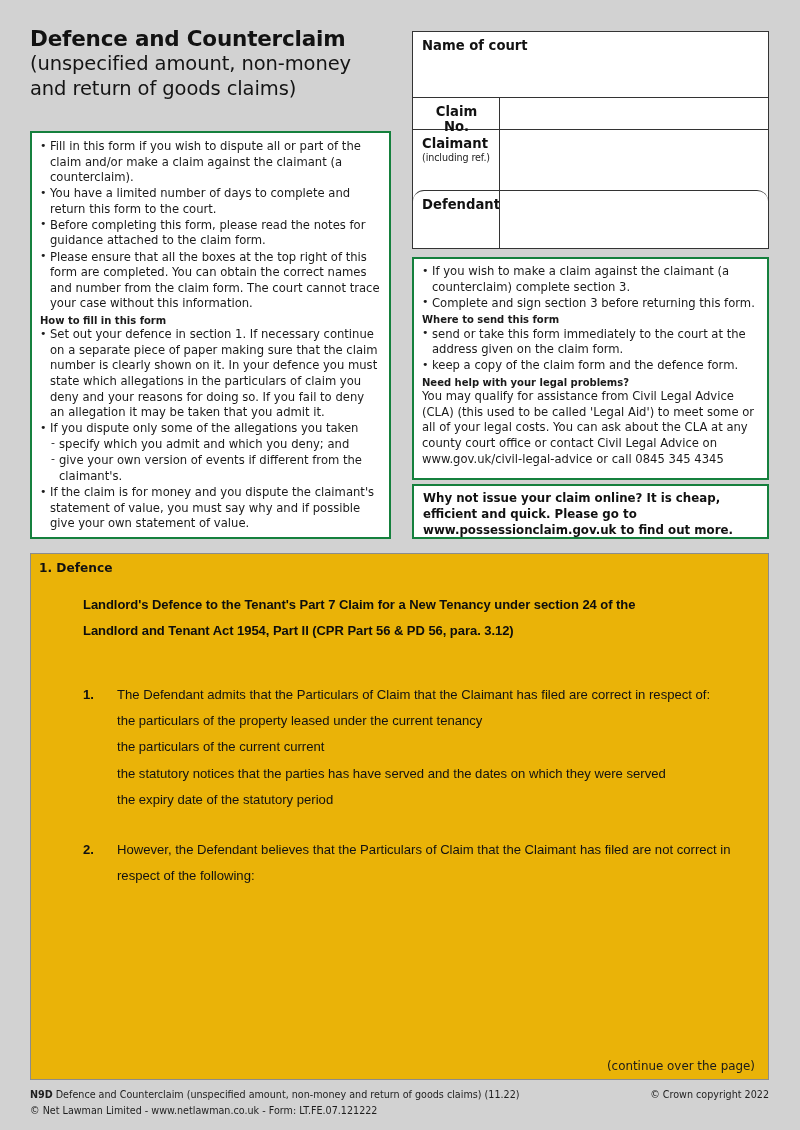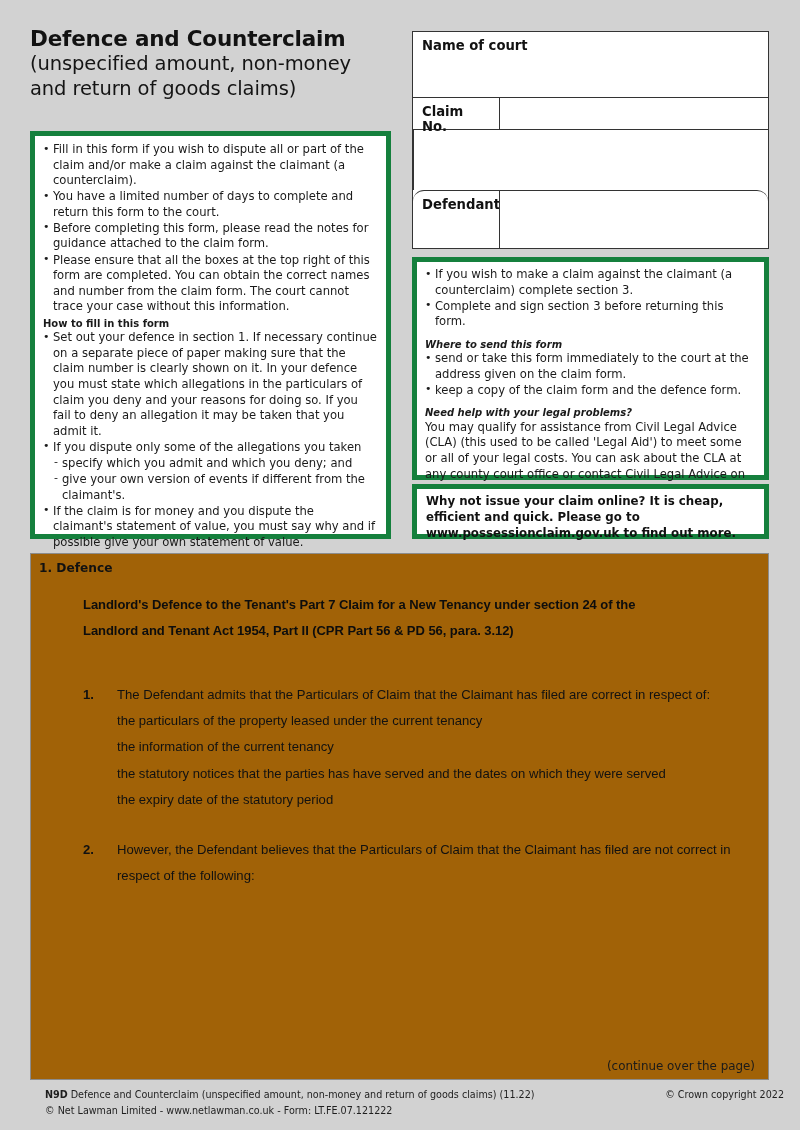--- a/index.html
+++ b/index.html
@@ -41,21 +41,21 @@
     font-size: 19.5px;
     font-weight: normal;
     line-height: 1.26;
     color: #141414;
     letter-spacing: -0.1px;
   }
 
   
   .panel {
     background: #ffffff;
-    border: 5px solid #15803d;
+    border: 2px solid #15803d;
     box-sizing: border-box;
   }
 
   
   .left-notes {
     position: absolute;
     left: 30px;
     top: 131px;
     width: 361px;
     height: 408px;
@@ -138,20 +138,21 @@
     width: 100%;
   }
   .ct-row.split .ct-label {
     width: 86px;
   }
   .ct-row.name-of-court {
     height: 65px;
   }
   .ct-row.claim-no {
     height: 31px;
+    text-align: center;
   }
   .ct-row.claimant {
     height: 60px;
   }
   .ct-row.defendant {
     height: 57px;
     border-radius: 11px;
   }
 
   
@@ -159,22 +160,21 @@
     position: absolute;
     left: 412px;
     top: 257px;
     width: 357px;
     height: 223px;
     padding: 5px 8px 4px 8px;
     font-size: 11.6px;
     line-height: 1.345;
   }
   .right-notes .note-head {
-    margin-top: 8px;
-    font-style: italic;
+    margin-top: 2px;
   }
   .help-body {
     margin: 0;
     line-height: 1.345;
   }
 
   
   .promo-box {
     position: absolute;
     left: 412px;
@@ -188,21 +188,21 @@
     color: #111;
   }
 
   
   .defence-section {
     position: absolute;
     left: 30px;
     top: 553px;
     width: 739px;
     height: 527px;
-    background: #a16207;
+    background: #eab308;
     border: 1px solid #8c8c8c;
     box-sizing: border-box;
   }
   .defence-heading {
     position: absolute;
     left: 8px;
     top: 7px;
     font-size: 12.2px;
     font-weight: bold;
     color: #111;
@@ -258,21 +258,21 @@
     right: 13px;
     bottom: 6px;
     font-family: "DejaVu Sans", sans-serif;
     font-size: 11.9px;
     color: #1a1a1a;
   }
 
   
   .footer {
     position: absolute;
-    left: 45px;
+    left: 30px;
     top: 1088px;
     width: 739px;
     font-size: 9.6px;
     line-height: 1.55;
     color: #1e1e1e;
   }
   .footer-row {
     display: flex;
     justify-content: space-between;
     align-items: baseline;
@@ -320,20 +320,24 @@
 
   <div class="court-table">
     <div class="ct-row full name-of-court">
       <div class="ct-label">Name of court</div>
     </div>
     <div class="ct-row split claim-no">
       <div class="ct-label">Claim No.</div>
       <div class="ct-value"></div>
     </div>
     <div class="ct-row split claimant">
+      <div class="ct-label">
+        <span>Claimant</span>
+        <span class="sub">(including ref.)</span>
+      </div>
       <div class="ct-value"></div>
     </div>
     <div class="ct-row split defendant">
       <div class="ct-label">Defendant</div>
       <div class="ct-value"></div>
     </div>
   </div>
 
   <div class="panel right-notes">
     <ul class="note-list">
@@ -357,21 +361,21 @@
     <div class="defence-body">
       <div class="claim-title">Landlord's Defence to the Tenant's Part 7 Claim for a New Tenancy under section 24 of the</div>
       <div class="claim-title">Landlord and Tenant Act 1954, Part II (CPR Part 56 &amp; PD 56, para. 3.12)</div>
 
       <ol class="numbered">
         <li>
           <span class="num">1.</span>
           <span>The Defendant admits that the Particulars of Claim that the Claimant has filed are correct in respect of:</span>
           <ul class="sub-lines">
             <li>the particulars of the property leased under the current tenancy</li>
-            <li>the information of the current tenancy</li>
+            <li>the particulars of the current current</li>
             <li>the statutory notices that the parties has have served and the dates on which they were served</li>
             <li>the expiry date of the statutory period</li>
           </ul>
         </li>
         <li>
           <span class="num">2.</span>
           <span>However, the Defendant believes that the Particulars of Claim that the Claimant has filed are not correct in respect of the following:</span>
         </li>
       </ol>
     </div>

